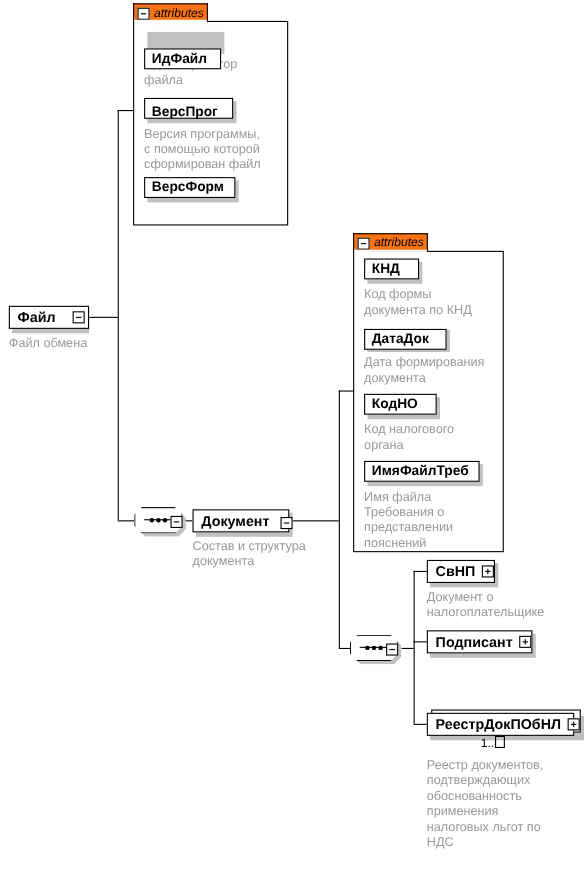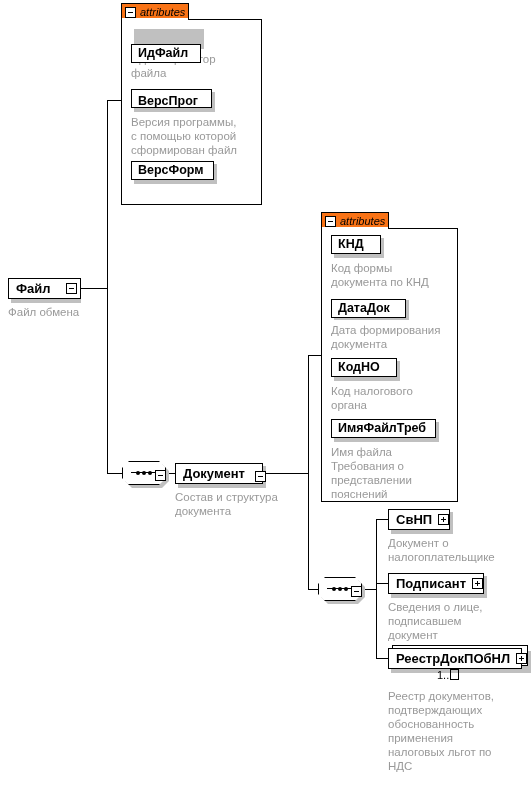--- a/index.html
+++ b/index.html
@@ -386,23 +386,20 @@
   <div class="desc" style="left:388px; top:536px; width:140px;">Документ о
 налогоплательщике</div>
 
   <div class="node-shadow" style="left:391px; top:576px; width:96px; height:22px;"></div>
   <div class="node" style="left:388px; top:573px; width:96px;">
     <span class="node-label">Подписант</span>
     <span class="node-toggle-wrap">
       <span class="toggle plus"></span>
     </span>
   </div>
-  <div class="desc" style="left:388px; top:600px; width:140px;">Сведения о лице,
-подписавшем
-документ</div>
 
   <div class="node-shadow" style="left:391px; top:651px; width:140px; height:22px;"></div>
   <div class="node-stack" style="left:392px; top:645px; width:136px;"></div>
   <div class="node" style="left:388px; top:648px; width:134px;">
     <span class="node-label">РеестрДокПОбНЛ</span>
     <span class="node-toggle-wrap">
       <span class="toggle plus"></span>
     </span>
   </div>
   <div class="mult" style="left:437px; top:669px;"><span>1..</span><span class="box-glyph"></span></div>

